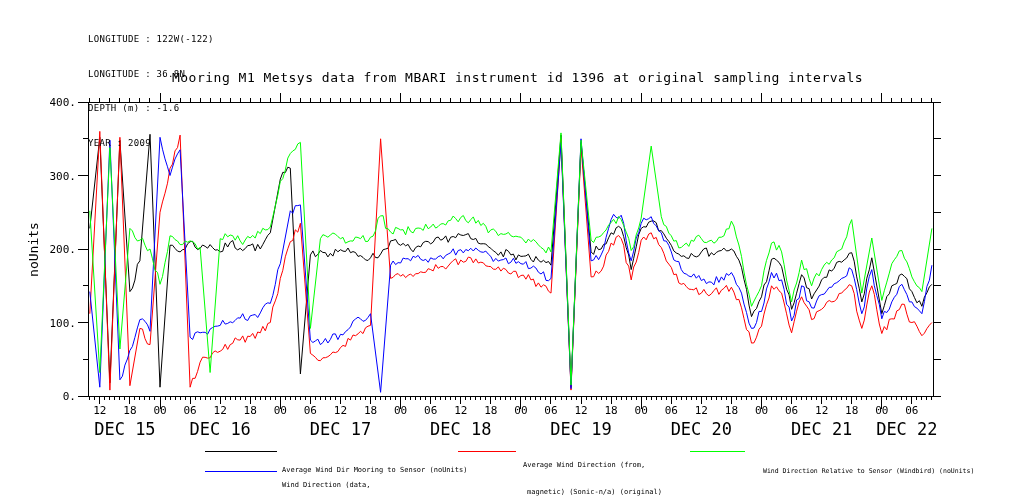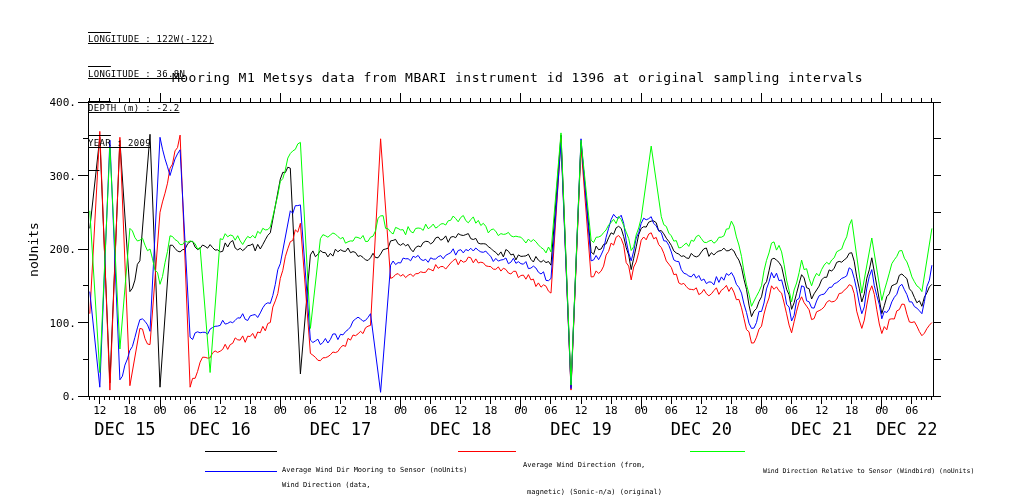--- a/index.html
+++ b/index.html
@@ -1,19 +1,19 @@
 <!DOCTYPE html>
 <html><head>
 <meta charset="utf-8">
 <style>
   html,body{margin:0;padding:0;background:#fff;}
   .canvas{position:relative;width:1009px;height:504px;background:#ffffff;overflow:hidden;
           font-family:"DejaVu Sans Mono","Liberation Mono",monospace;color:#000;}
   #plot-svg{position:absolute;left:0;top:0;}
-  #meta{position:absolute;left:88px;top:11px;font-size:9px;line-height:11.5px;white-space:pre;letter-spacing:0.3px;text-decoration:underline;}
+  #meta{position:absolute;left:88px;top:11px;font-size:9px;line-height:11.5px;white-space:pre;letter-spacing:0.3px;}
   #title{position:absolute;left:13px;top:70px;width:1009px;text-align:center;font-size:13px;letter-spacing:0.5px;}
   #ylab{position:absolute;left:-22px;top:242px;width:110px;text-align:center;font-size:13px;transform:rotate(-90deg);}
   .lg-line{position:absolute;height:0;border-top:1.6px solid #000;}
   #lgl-black{left:205px;top:451px;width:72px;}
   #lgl-red{left:458px;top:451px;width:58px;}
   #lgl-green{left:690px;top:451px;width:55px;}
   #lgl-blue{left:205px;top:471px;width:72px;}
   .lg-text{position:absolute;font-size:7px;line-height:9px;white-space:pre;}
   #lgt-black{left:282px;top:448px;}
   #lgt-red{left:523px;top:443px;}
@@ -349,21 +349,21 @@
       </g>
       <path d="M89.8 228.4L99.8 137.3L109.9 382.8L119.9 140.2L129.9 291.6L132.4 288.2L134.9 280.1L137.4 264.3L139.9 260.8L150.0 134.3L160.0 387.2L170.0 245.3L172.5 245.2L175.0 248.4L177.5 251.1L180.1 251.9L182.6 249.7L185.1 249.1L187.6 243.8L190.1 241.7L192.6 241.3L195.1 247.1L197.6 249.6L200.1 248.3L202.6 245.0L205.1 246.3L207.6 248.2L210.1 244.6L212.6 247.6L215.1 250.1L217.6 249.8L220.2 251.9L222.7 251.3L225.2 242.9L227.7 247.0L230.2 242.4L232.7 240.5L235.2 248.1L237.7 249.9L240.2 248.3L242.7 250.6L245.2 248.6L247.7 245.6L250.2 245.3L252.7 243.9L255.2 250.9L257.7 244.4L260.3 249.0L262.8 244.5L265.3 239.8L267.8 235.3L270.3 232.8L280.3 179.2L282.8 172.3L285.3 172.6L287.8 167.2L290.3 168.2L300.4 373.9L310.4 254.9L312.9 250.9L315.4 256.7L317.9 254.4L320.4 250.5L322.9 252.5L325.4 252.6L327.9 256.9L330.4 253.4L332.9 256.1L335.4 249.2L337.9 251.8L340.5 249.7L343.0 251.1L345.5 251.5L348.0 248.0L350.5 252.7L353.0 251.6L355.5 252.5L358.0 256.4L360.5 255.6L363.0 257.4L365.5 259.9L368.0 260.5L370.5 257.8L373.0 253.3L375.5 257.5L378.0 257.8L380.6 254.1L383.1 249.7L385.6 249.0L388.1 248.2L390.6 240.9L393.1 240.4L395.6 239.4L398.1 243.8L400.6 245.3L403.1 243.4L405.6 245.8L408.1 244.4L410.6 249.0L413.1 251.8L415.6 247.6L418.1 246.0L420.7 246.8L423.2 242.6L425.7 241.3L428.2 241.6L430.7 243.9L433.2 242.1L435.7 237.9L438.2 237.0L440.7 240.2L443.2 239.0L445.7 235.9L448.2 242.3L450.7 237.2L453.2 236.5L455.7 237.7L458.2 233.6L460.8 235.0L463.3 235.5L465.8 234.6L468.3 233.6L470.8 238.7L473.3 239.5L475.8 238.4L478.3 243.2L480.8 243.9L483.3 243.7L485.8 244.0L488.3 246.7L490.8 248.3L493.3 250.8L495.8 252.4L498.3 255.3L500.9 251.9L503.4 256.9L505.9 249.5L508.4 251.2L510.9 254.9L513.4 254.1L515.9 259.9L518.4 254.9L520.9 256.4L523.4 256.2L525.9 255.9L528.4 254.2L530.9 259.3L533.4 262.0L535.9 256.5L538.4 260.2L541.0 262.2L543.5 260.3L546.0 262.6L548.5 261.5L551.0 265.2L561.0 135.1L571.0 387.2L581.0 142.4L591.1 251.9L593.6 254.4L596.1 246.1L598.6 249.7L601.1 249.0L603.6 244.4L606.1 243.9L608.6 237.8L611.1 232.8L613.6 234.3L616.1 227.9L618.6 226.3L621.2 228.4L623.7 236.6L626.2 247.6L628.7 255.0L631.2 269.6L633.7 258.3L636.2 246.9L638.7 234.7L641.2 228.4L643.7 226.7L646.2 227.1L648.7 222.2L651.2 221.1L653.7 220.9L656.2 222.7L658.7 231.0L661.3 230.6L663.8 233.8L666.3 238.2L668.8 241.4L671.3 245.3L673.8 250.9L676.3 253.0L678.8 254.1L681.3 256.4L683.8 255.8L686.3 257.8L688.8 258.5L691.3 253.4L693.8 255.9L696.3 256.9L698.8 255.8L701.4 251.9L703.9 248.8L706.4 248.0L708.9 256.4L711.4 252.7L713.9 255.0L716.4 252.4L718.9 251.0L721.4 250.5L723.9 248.1L726.4 250.9L728.9 250.6L731.4 249.0L733.9 251.0L736.4 256.3L738.9 260.1L741.5 267.4L744.0 279.4L746.5 289.4L749.0 305.1L751.5 316.6L754.0 311.1L756.5 308.5L759.0 301.5L761.5 296.8L764.0 285.0L766.5 281.7L769.0 270.8L771.5 259.3L774.0 258.2L776.5 260.1L779.0 262.4L781.6 266.6L784.1 277.9L786.6 289.2L789.1 294.9L791.6 309.3L794.1 302.8L796.6 293.2L799.1 283.6L801.6 274.7L804.1 277.9L806.6 287.7L809.1 288.7L811.6 299.0L814.1 293.8L816.6 290.0L819.1 286.1L821.6 279.9L824.2 277.3L826.7 277.3L829.2 269.9L831.7 271.1L834.2 268.2L836.7 262.4L839.2 261.4L841.7 262.2L844.2 259.9L846.7 258.0L849.2 253.3L851.7 252.7L854.2 261.2L856.7 276.9L859.2 288.2L861.8 301.9L864.3 293.9L866.8 278.2L869.3 269.8L871.8 257.8L881.8 313.7L884.3 305.7L886.8 296.6L889.3 293.8L891.8 285.8L894.3 284.6L896.8 283.5L899.3 275.3L901.9 274.0L904.4 276.4L906.9 278.7L909.4 288.8L911.9 291.6L914.4 297.4L916.9 302.8L919.4 300.7L921.9 306.3L924.4 297.1L926.9 292.8L929.4 286.9L931.9 284.3" fill="none" stroke="#000000" stroke-width="1"></path>
       <path d="M89.8 313.7L99.8 131.4L109.9 390.1L119.9 137.3L129.9 385.7L139.9 328.4L142.5 329.1L145.0 338.7L147.5 344.0L150.0 344.6L160.0 212.3L162.5 201.9L165.0 193.2L167.5 183.2L170.0 168.2L172.5 164.1L175.0 150.9L177.5 147.6L180.1 135.1L190.1 387.2L192.6 378.4L195.1 378.3L197.6 371.4L200.1 362.2L202.6 357.2L205.1 357.3L207.6 358.1L210.1 357.8L212.6 352.9L215.1 350.9L217.6 352.4L220.2 351.2L222.7 349.4L225.2 344.3L227.7 349.4L230.2 344.6L232.7 343.3L235.2 337.9L237.7 339.8L240.2 340.1L242.7 335.9L245.2 342.3L247.7 336.2L250.2 336.5L252.7 333.4L255.2 338.4L257.7 332.0L260.3 332.8L262.8 326.4L265.3 330.8L267.8 323.5L270.3 322.5L272.8 307.1L275.3 300.9L277.8 293.6L280.3 278.4L282.8 270.3L285.3 256.8L287.8 248.8L290.3 241.7L292.8 240.4L295.3 229.8L297.8 232.2L300.4 223.3L310.4 353.4L312.9 355.2L315.4 357.3L317.9 360.3L320.4 360.7L322.9 357.8L325.4 357.7L327.9 356.7L330.4 354.8L332.9 352.0L335.4 352.6L337.9 351.5L340.5 347.5L343.0 345.4L345.5 346.4L348.0 338.4L350.5 340.1L353.0 335.0L355.5 335.7L358.0 333.9L360.5 331.3L363.0 333.6L365.5 327.8L368.0 326.2L370.5 325.4L380.6 138.8L390.6 278.4L393.1 277.3L395.6 274.5L398.1 273.6L400.6 276.2L403.1 274.4L405.6 277.6L408.1 275.3L410.6 274.0L413.1 276.5L415.6 273.7L418.1 273.6L420.7 271.8L423.2 272.5L425.7 272.3L428.2 268.7L430.7 269.6L433.2 270.9L435.7 264.6L438.2 268.3L440.7 266.6L443.2 266.5L445.7 269.1L448.2 266.0L450.7 263.0L453.2 260.5L455.7 258.8L458.2 264.8L460.8 260.0L463.3 262.2L465.8 261.4L468.3 257.1L470.8 257.8L473.3 262.8L475.8 258.9L478.3 263.0L480.8 262.2L483.3 262.8L485.8 265.8L488.3 266.4L490.8 266.6L493.3 269.2L495.8 269.3L498.3 266.9L500.9 271.1L503.4 268.2L505.9 269.5L508.4 273.0L510.9 274.0L513.4 271.3L515.9 271.3L518.4 277.7L520.9 275.5L523.4 275.1L525.9 279.2L528.4 274.6L530.9 279.9L533.4 279.1L535.9 286.5L538.4 282.9L541.0 287.2L543.5 284.8L546.0 286.2L548.5 291.2L551.0 293.1L561.0 138.8L571.0 390.1L581.0 146.1L591.1 276.9L593.6 276.7L596.1 270.9L598.6 273.5L601.1 271.1L603.6 266.1L606.1 255.1L608.6 251.3L611.1 243.1L613.6 245.1L616.1 237.2L618.6 235.5L621.2 238.7L623.7 245.2L626.2 262.6L628.7 266.1L631.2 279.9L633.7 267.0L636.2 262.1L638.7 252.5L641.2 240.2L643.7 237.0L646.2 239.8L648.7 234.1L651.2 232.8L653.7 238.8L656.2 237.4L658.7 244.6L661.3 247.5L663.8 253.3L666.3 260.9L668.8 264.1L671.3 267.4L673.8 274.6L676.3 274.1L678.8 282.9L681.3 284.3L683.8 283.4L686.3 286.5L688.8 289.1L691.3 289.4L693.8 289.8L696.3 287.8L698.8 294.6L701.4 293.1L703.9 289.4L706.4 293.7L708.9 295.8L711.4 293.8L713.9 290.6L716.4 287.8L718.9 294.4L721.4 290.2L723.9 288.4L726.4 285.4L728.9 291.4L731.4 287.2L733.9 292.1L736.4 299.7L738.9 299.4L741.5 307.8L744.0 318.6L746.5 329.6L749.0 331.8L751.5 343.1L754.0 342.8L756.5 337.2L759.0 329.2L761.5 326.2L764.0 314.1L766.5 304.8L769.0 298.0L771.5 285.8L774.0 289.3L776.5 286.8L779.0 290.8L781.6 293.1L784.1 303.0L786.6 313.8L789.1 325.1L791.6 332.8L794.1 321.8L796.6 311.2L799.1 302.0L801.6 296.8L804.1 302.7L806.6 306.2L809.1 309.8L811.6 319.6L814.1 318.6L816.6 311.8L819.1 310.7L821.6 309.3L824.2 306.9L826.7 302.3L829.2 300.5L831.7 301.9L834.2 301.4L836.7 299.2L839.2 293.5L841.7 293.1L844.2 290.2L846.7 288.3L849.2 284.7L851.7 285.8L854.2 293.6L856.7 311.2L859.2 320.1L861.8 328.4L864.3 320.1L866.8 304.9L869.3 292.0L871.8 285.8L874.3 294.3L876.8 309.8L879.3 324.0L881.8 333.5L884.3 326.6L886.8 329.8L889.3 319.3L891.8 318.8L894.3 319.0L896.8 310.9L899.3 309.6L901.9 304.1L904.4 304.4L906.9 314.2L909.4 322.0L911.9 322.5L914.4 321.7L916.9 326.2L919.4 331.6L921.9 335.7L924.4 333.2L926.9 328.6L929.4 325.2L931.9 322.5" fill="none" stroke="#ff0000" stroke-width="1"></path>
       <path d="M89.8 291.6L99.8 387.2L109.9 140.2L119.9 379.8L122.4 376.2L124.9 365.1L127.4 359.0L129.9 350.4L132.4 346.5L134.9 337.4L137.4 327.9L139.9 319.6L142.5 318.9L145.0 321.3L147.5 324.8L150.0 331.3L160.0 137.3L162.5 149.2L165.0 158.9L167.5 166.8L170.0 175.5L172.5 167.1L175.0 159.0L177.5 153.9L180.1 149.8L190.1 337.2L192.6 339.5L195.1 332.9L197.6 331.8L200.1 332.8L202.6 332.3L205.1 332.3L207.6 334.3L210.1 329.1L212.6 327.5L215.1 326.3L217.6 326.1L220.2 325.4L222.7 320.3L225.2 324.1L227.7 323.4L230.2 321.8L232.7 322.7L235.2 320.4L237.7 317.8L240.2 318.1L242.7 313.7L245.2 319.3L247.7 320.5L250.2 315.9L252.7 315.1L255.2 314.5L257.7 317.5L260.3 312.9L262.8 307.8L265.3 304.2L267.8 302.8L270.3 303.4L272.8 295.5L275.3 284.3L277.8 269.7L280.3 263.7L290.3 210.8L292.8 213.3L295.3 205.7L297.8 205.6L300.4 204.9L310.4 340.1L312.9 342.5L315.4 340.9L317.9 339.2L320.4 344.6L322.9 342.5L325.4 338.5L327.9 343.0L330.4 339.4L332.9 334.0L335.4 333.9L337.9 339.6L340.5 334.3L343.0 334.9L345.5 331.6L348.0 329.7L350.5 326.9L353.0 321.1L355.5 319.0L358.0 317.2L360.5 318.8L363.0 321.3L365.5 320.4L368.0 317.4L370.5 313.7L380.6 392.3L390.6 265.2L393.1 261.0L395.6 264.6L398.1 262.6L400.6 263.0L403.1 258.1L405.6 258.8L408.1 258.7L410.6 260.8L413.1 256.3L415.6 257.4L418.1 255.4L420.7 259.3L423.2 260.5L425.7 259.3L428.2 262.3L430.7 257.8L433.2 259.1L435.7 259.0L438.2 256.7L440.7 255.6L443.2 258.8L445.7 255.4L448.2 254.0L450.7 252.7L453.2 248.8L455.7 255.1L458.2 250.5L460.8 249.7L463.3 252.9L465.8 249.5L468.3 250.7L470.8 248.3L473.3 251.0L475.8 248.0L478.3 250.3L480.8 251.9L483.3 252.3L485.8 251.1L488.3 254.1L490.8 256.4L493.3 261.5L495.8 258.4L498.3 261.1L500.9 260.0L503.4 259.6L505.9 258.0L508.4 263.7L510.9 262.2L513.4 258.3L515.9 263.3L518.4 261.7L520.9 263.7L523.4 264.2L525.9 261.6L528.4 268.6L530.9 268.1L533.4 266.1L535.9 268.0L538.4 272.2L541.0 274.0L543.5 271.8L546.0 280.4L548.5 280.7L551.0 278.4L561.0 142.4L571.0 388.6L581.0 138.8L591.1 260.8L593.6 260.0L596.1 255.5L598.6 259.7L601.1 254.9L603.6 249.4L606.1 237.3L608.6 228.3L611.1 219.6L613.6 214.3L616.1 217.4L618.6 218.2L621.2 215.2L623.7 223.4L626.2 240.8L628.7 253.0L631.2 260.8L633.7 251.1L636.2 238.0L638.7 232.7L641.2 223.3L643.7 218.2L646.2 219.8L648.7 218.7L651.2 216.7L653.7 223.4L656.2 225.9L658.7 230.7L661.3 232.8L663.8 240.8L666.3 241.1L668.8 245.3L671.3 251.9L673.8 259.9L676.3 261.3L678.8 261.6L681.3 269.6L683.8 273.2L686.3 274.1L688.8 276.0L691.3 276.9L693.8 273.9L696.3 278.2L698.8 275.5L701.4 280.6L703.9 279.0L706.4 283.6L708.9 281.9L711.4 282.1L713.9 284.9L716.4 276.6L718.9 282.4L721.4 276.9L723.9 280.2L726.4 273.5L728.9 275.4L731.4 272.5L733.9 276.9L736.4 284.3L738.9 287.4L741.5 293.1L744.0 304.1L746.5 312.5L749.0 323.2L751.5 328.4L754.0 328.0L756.5 322.5L759.0 311.4L761.5 311.5L764.0 303.0L766.5 288.9L769.0 281.9L771.5 272.5L774.0 278.0L776.5 273.2L779.0 280.7L781.6 279.9L784.1 289.3L786.6 304.3L789.1 307.1L791.6 321.0L794.1 315.4L796.6 300.0L799.1 298.4L801.6 285.8L804.1 286.9L806.6 300.8L809.1 301.8L811.6 307.8L814.1 308.1L816.6 301.0L819.1 295.8L821.6 294.6L824.2 294.1L826.7 290.8L829.2 287.4L831.7 287.2L834.2 283.7L836.7 282.7L839.2 280.8L841.7 278.4L844.2 277.4L846.7 275.9L849.2 267.8L851.7 269.6L854.2 278.3L856.7 289.7L859.2 303.0L861.8 313.7L864.3 306.9L866.8 288.1L869.3 276.4L871.8 269.6L874.3 285.8L876.8 295.6L879.3 304.4L881.8 318.8L884.3 311.4L886.8 312.5L889.3 309.1L891.8 301.9L894.3 297.3L896.8 294.3L899.3 286.5L901.9 284.3L904.4 289.7L906.9 294.6L909.4 301.9L911.9 301.9L914.4 306.6L916.9 308.1L919.4 310.8L921.9 313.7L924.4 301.6L926.9 286.5L929.4 280.2L931.9 265.2" fill="none" stroke="#0000ff" stroke-width="1"></path>
       <path d="M89.8 210.8L99.8 372.5L109.9 147.6L119.9 349.0L129.9 228.4L132.4 230.9L134.9 237.5L137.4 241.0L139.9 240.2L142.5 238.2L145.0 245.2L147.5 250.7L150.0 249.0L152.5 258.8L155.0 270.4L157.5 272.4L160.0 284.3L162.5 276.5L165.0 262.7L167.5 251.4L170.0 235.8L172.5 236.5L175.0 239.6L177.5 241.0L180.1 244.6L182.6 244.6L185.1 241.1L187.6 242.2L190.1 240.9L192.6 241.7L195.1 243.7L197.6 249.0L200.1 247.5L210.1 372.5L220.2 238.7L222.7 239.6L225.2 233.7L227.7 236.8L230.2 235.0L232.7 235.7L235.2 240.2L237.7 235.7L240.2 240.9L242.7 244.5L245.2 240.0L247.7 236.4L250.2 238.0L252.7 235.4L255.2 238.1L257.7 231.3L260.3 233.6L262.8 228.3L265.3 229.9L267.8 229.6L270.3 227.0L272.8 216.9L275.3 205.9L277.8 195.1L280.3 181.4L282.8 178.6L285.3 170.0L287.8 158.1L290.3 153.5L292.8 150.9L295.3 149.4L297.8 143.9L300.4 142.4L310.4 328.4L320.4 238.7L322.9 234.7L325.4 235.7L327.9 237.2L330.4 235.0L332.9 233.0L335.4 234.1L337.9 236.6L340.5 238.7L343.0 237.4L345.5 243.2L348.0 241.8L350.5 240.9L353.0 241.1L355.5 237.0L358.0 237.5L360.5 238.7L363.0 235.5L365.5 241.5L368.0 241.3L370.5 237.2L373.0 236.2L375.5 230.9L378.0 218.3L380.6 215.9L383.1 215.7L385.6 228.4L388.1 228.7L390.6 232.1L393.1 234.0L395.6 227.4L398.1 228.5L400.6 229.9L403.1 229.7L405.6 234.8L408.1 226.6L410.6 231.4L413.1 232.9L415.6 228.5L418.1 228.0L420.7 228.4L423.2 230.4L425.7 224.2L428.2 228.7L430.7 227.0L433.2 224.1L435.7 228.1L438.2 226.5L440.7 224.0L443.2 223.6L445.7 225.0L448.2 220.8L450.7 220.3L453.2 216.0L455.7 218.6L458.2 221.8L460.8 217.4L463.3 215.5L465.8 220.6L468.3 222.8L470.8 219.6L473.3 216.9L475.8 223.2L478.3 220.4L480.8 225.5L483.3 223.3L485.8 226.3L488.3 232.9L490.8 229.9L493.3 229.0L495.8 231.3L498.3 235.6L500.9 233.6L503.4 234.4L505.9 234.0L508.4 232.4L510.9 235.8L513.4 236.8L515.9 236.2L518.4 236.8L520.9 237.2L523.4 239.8L525.9 243.0L528.4 239.1L530.9 241.7L533.4 239.5L535.9 241.7L538.4 244.9L541.0 247.5L543.5 249.2L546.0 252.9L548.5 247.0L551.0 251.9L561.0 132.9L571.0 385.0L581.0 140.2L591.1 240.2L593.6 242.5L596.1 237.3L598.6 237.0L601.1 235.8L603.6 232.6L606.1 229.9L608.6 225.1L611.1 222.5L613.6 219.3L616.1 223.5L618.6 216.5L621.2 219.6L623.7 225.5L626.2 232.1L628.7 238.5L631.2 250.5L633.7 246.6L636.2 234.9L638.7 227.9L641.2 218.1L651.2 146.1L661.3 216.7L663.8 224.7L666.3 226.4L668.8 233.1L671.3 235.8L673.8 241.1L676.3 240.6L678.8 247.9L681.3 247.5L683.8 245.0L686.3 243.1L688.8 246.4L691.3 240.2L693.8 241.3L696.3 236.5L698.8 235.2L701.4 238.7L703.9 242.2L706.4 242.6L708.9 241.1L711.4 240.2L713.9 243.2L716.4 241.4L718.9 237.3L721.4 237.2L723.9 235.9L726.4 229.0L728.9 228.8L731.4 221.1L733.9 226.0L736.4 236.9L738.9 245.0L741.5 256.4L744.0 272.0L746.5 284.7L749.0 294.2L751.5 306.3L754.0 301.0L756.5 296.2L759.0 291.5L761.5 285.8L764.0 270.8L766.5 260.4L769.0 252.9L771.5 243.1L774.0 241.9L776.5 250.1L779.0 245.4L781.6 251.9L784.1 264.7L786.6 280.1L789.1 290.7L791.6 301.9L794.1 290.0L796.6 283.0L799.1 272.7L801.6 260.0L804.1 269.6L806.6 268.7L809.1 278.5L811.6 285.8L814.1 278.1L816.6 273.3L819.1 275.9L821.6 269.6L824.2 265.0L826.7 262.3L829.2 264.3L831.7 260.0L834.2 257.8L836.7 251.8L839.2 250.4L841.7 249.0L844.2 241.9L846.7 236.8L849.2 225.5L851.7 219.6L861.8 293.1L871.8 238.0L881.8 300.4L884.3 290.7L886.8 282.1L889.3 273.1L891.8 263.7L894.3 259.8L896.8 256.4L899.3 250.9L901.9 250.5L904.4 258.2L906.9 261.9L909.4 268.7L911.9 276.9L914.4 281.7L916.9 285.9L919.4 287.7L921.9 291.6L931.9 228.4" fill="none" stroke="#00ff00" stroke-width="1"></path>
     </svg>
 
   <div id="meta">
     <div>LONGITUDE : 122W(-122)</div>
     <div>LONGITUDE : 36.8N</div>
-    <div>DEPTH (m) : -2.2</div>
+    <div>DEPTH (m) : -1.6</div>
     <div>YEAR : 2009</div>
   </div>
 
   <div id="title">Mooring M1 Metsys data from MBARI instrument id 1396 at original sampling intervals</div>
 
   <div id="ylab">noUnits</div>
 
   <div>
     <div class="lg-line" id="lgl-black" style="border-top-color: rgb(0, 0, 0);"></div>
     <div class="lg-text" id="lgt-black">

